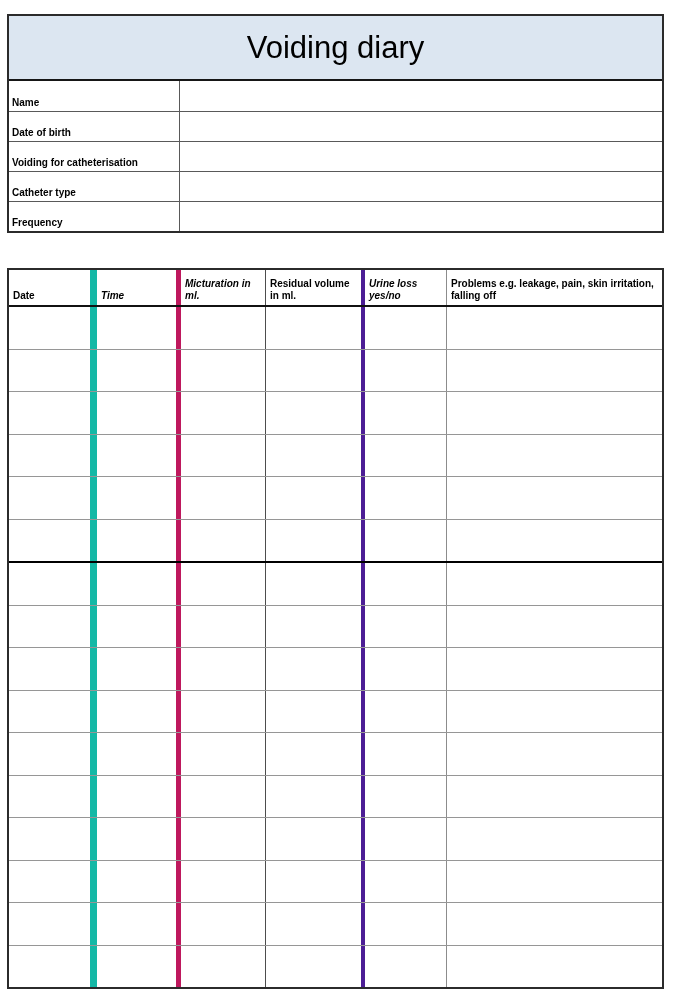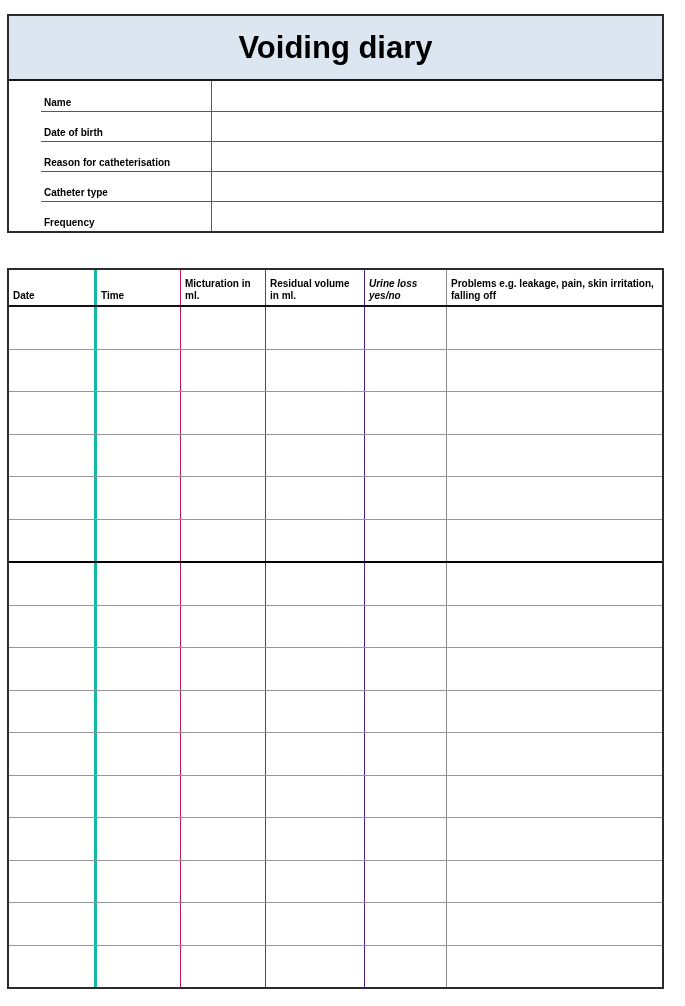--- a/index.html
+++ b/index.html
@@ -31,25 +31,25 @@
     height: 65px;
     background: var(--band-bg, #dce6f1);
     border-bottom: 2px solid #161616;
     display: flex;
     align-items: center;
     justify-content: center;
   }
   .title-band h1 {
     margin: 2px;
     font-size: 31px;
-    font-weight: 700;
+    font-weight: 400;
     letter-spacing: 0;
     color: #000;
   }
-  .info-row { display: flex; height: 30px; background: #fff; margin-left: 32px; }
+  .info-row { display: flex; height: 30px; background: #fff; }
   .info-row + .info-row { border-top: 1px solid #595959; }
   .info-label {
     width: 171px;
     border-right: 1px solid #595959;
     display: flex;
     align-items: flex-end;
     padding: 2px 3px 3px;
     font-size: 10px;
     font-weight: 700;
     line-height: 1.1;
@@ -87,30 +87,30 @@
     flex: 1;
     display: flex;
   }
   .diary-row + .diary-row { border-top: 1px solid #969696; }
   .diary-row.section-start { border-top: 2px solid #000000; }
   .cell { height: 100%; }
 
   
   .c0 { width: 88px; }
   .c1 { width: 84px; }
-  .c2 { width: 85px; }
+  .c2 { width: 85px; font-style: italic; }
   .c3 { width: 99px; }
   .c4 { width: 82px; }
   .c5 { flex: 1; }
 
   
-  .c0 { border-right: 3px solid #14b8a6; text-align: center; }
-  .c1 { border-right: 1px solid #be185d; }
+  .c0 { border-right: 7px solid #14b8a6; text-align: center; }
+  .c1 { border-right: 5px solid #be185d; font-style: italic; }
   .c2 { border-right: 1px solid #4d4d4d; }
-  .c3 { border-right: 1px solid #4c1d95; }
+  .c3 { border-right: 4px solid #4c1d95; }
   .c4 { border-right: 1px solid #8c8c8c; font-style: italic; }
 </style>
 </head>
 <body>
 
 <div class="page">
 
   <div class="form-card">
     <div class="title-band">
       <h1>Voiding diary</h1>
@@ -119,21 +119,21 @@
     <div>
       <div class="info-row">
         <div class="info-label">Name</div>
         <div class="info-value"></div>
       </div>
       <div class="info-row">
         <div class="info-label">Date of birth</div>
         <div class="info-value"></div>
       </div>
       <div class="info-row">
-        <div class="info-label">Reason for catheterisation</div>
+        <div class="info-label">Voiding for catheterisation</div>
         <div class="info-value"></div>
       </div>
       <div class="info-row">
         <div class="info-label">Catheter type</div>
         <div class="info-value"></div>
       </div>
       <div class="info-row">
         <div class="info-label">Frequency</div>
         <div class="info-value"></div>
       </div>

